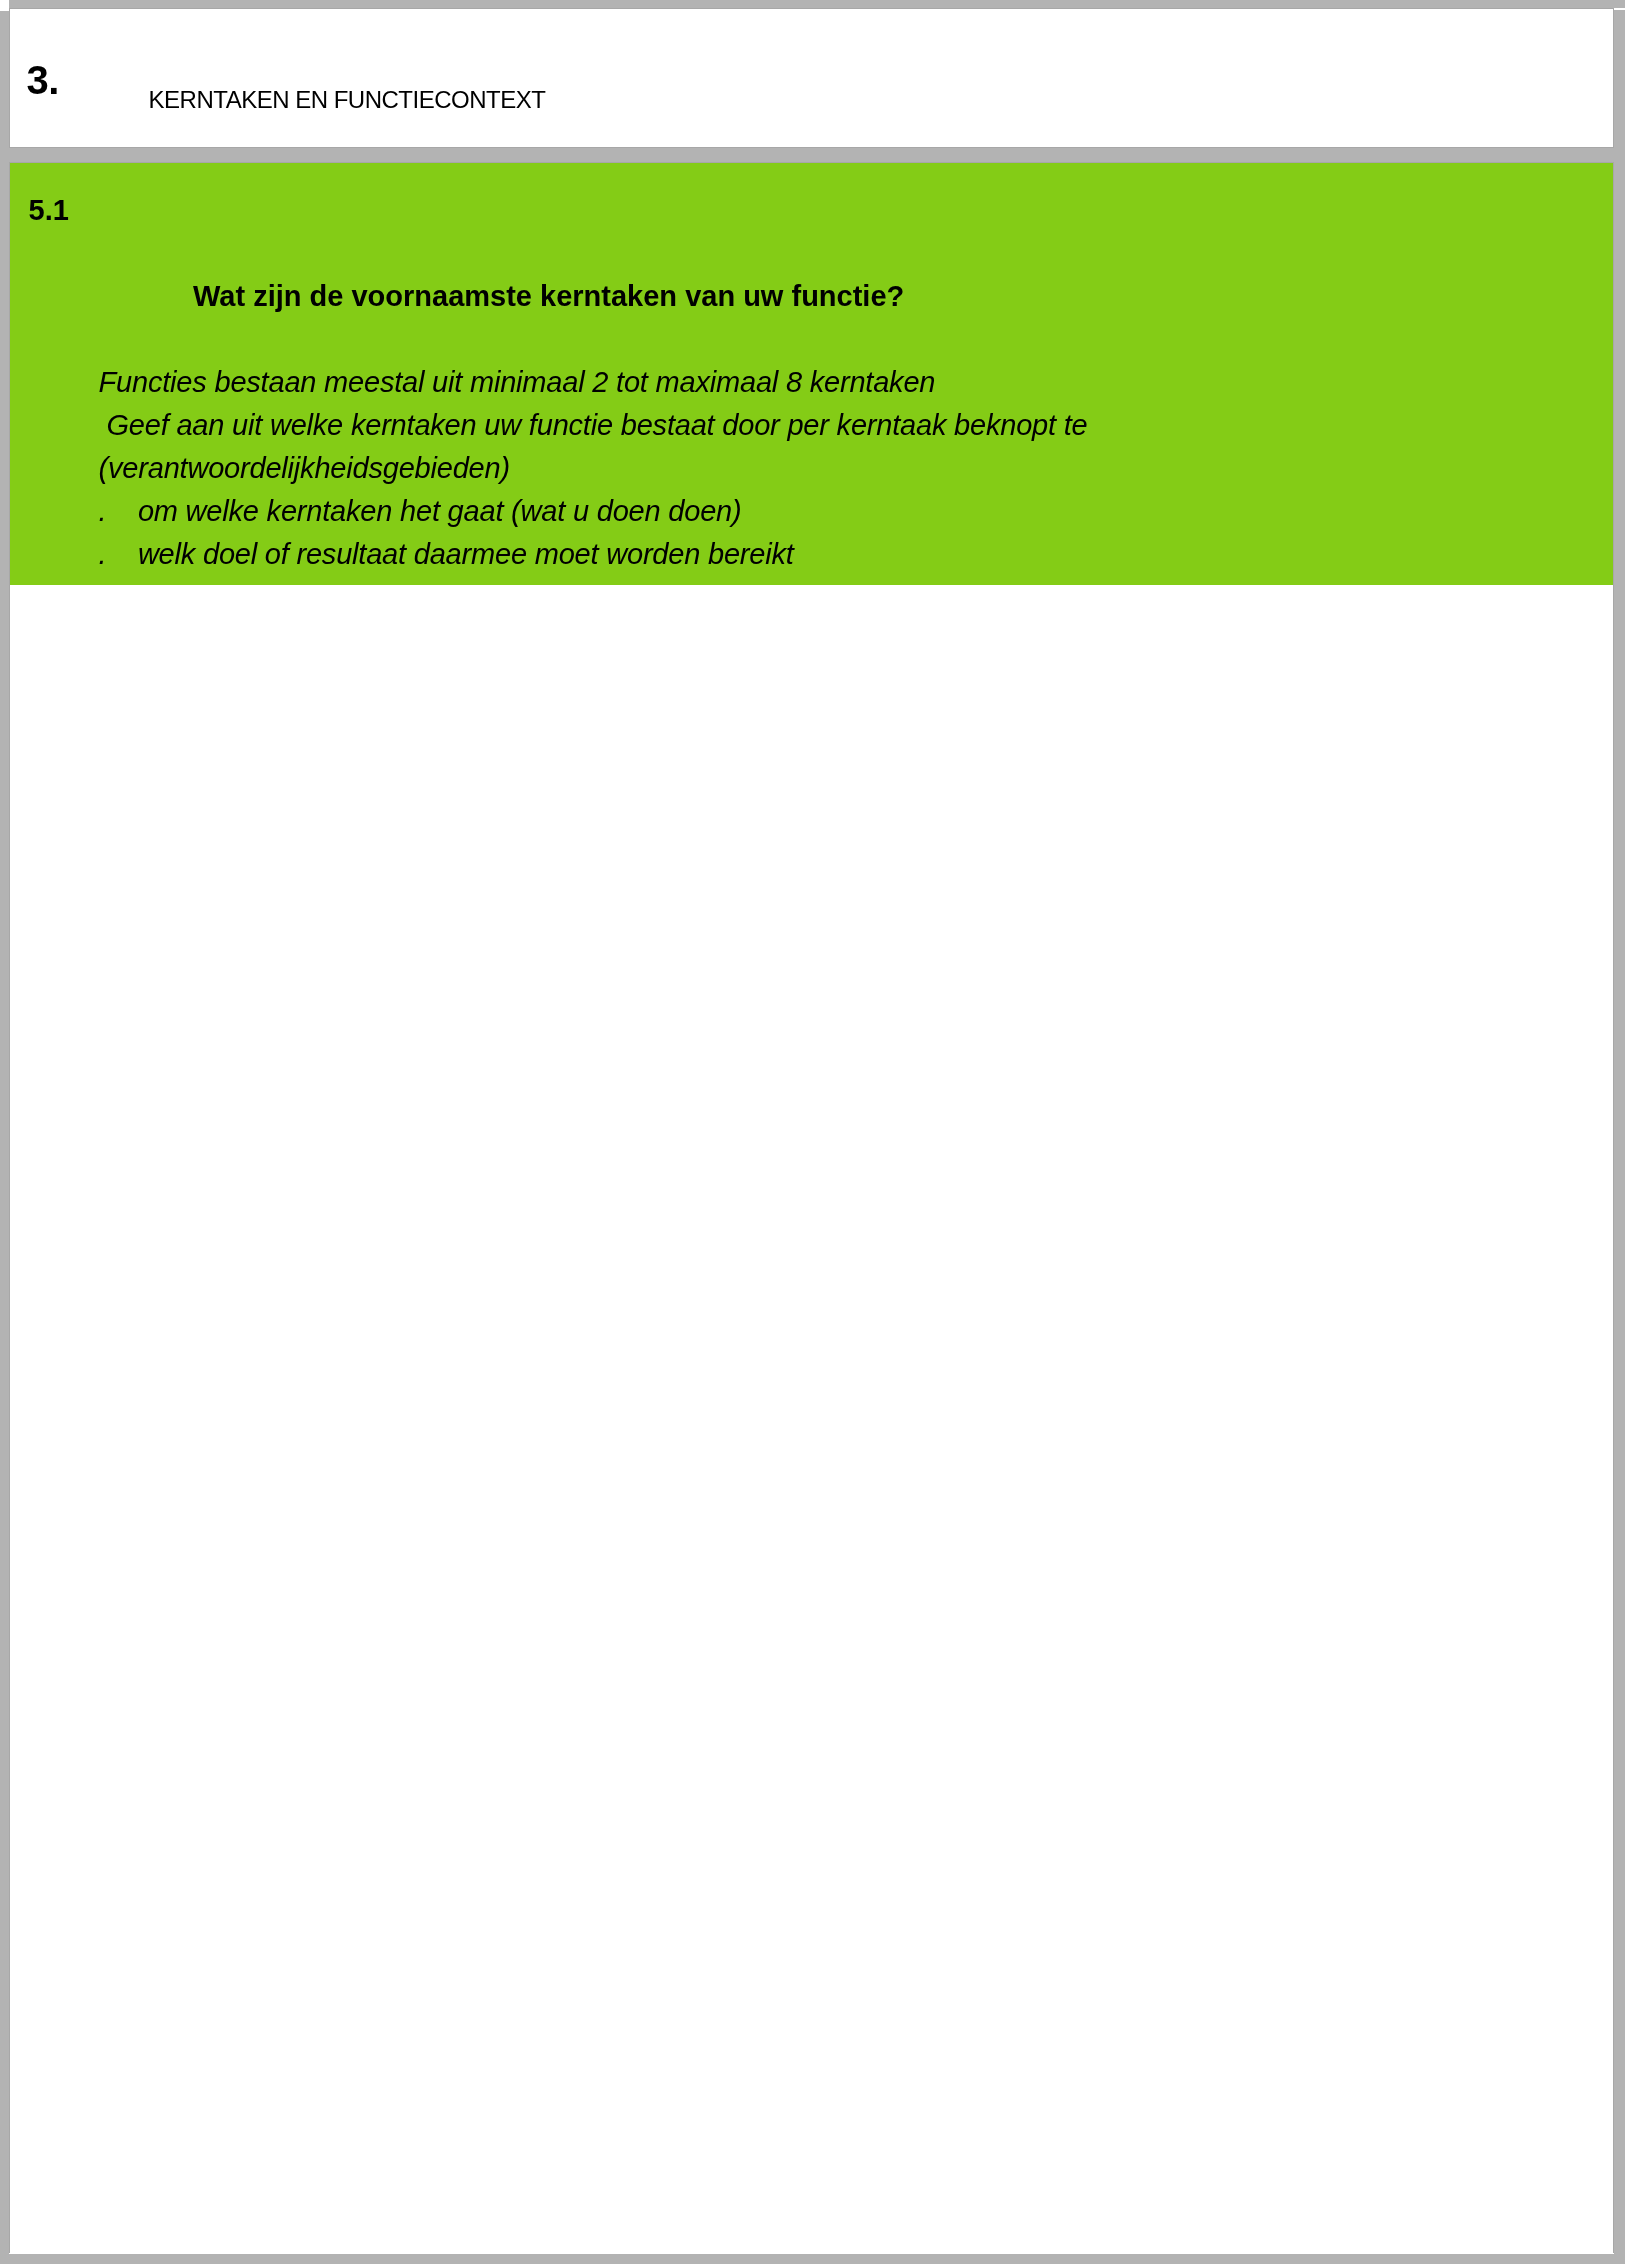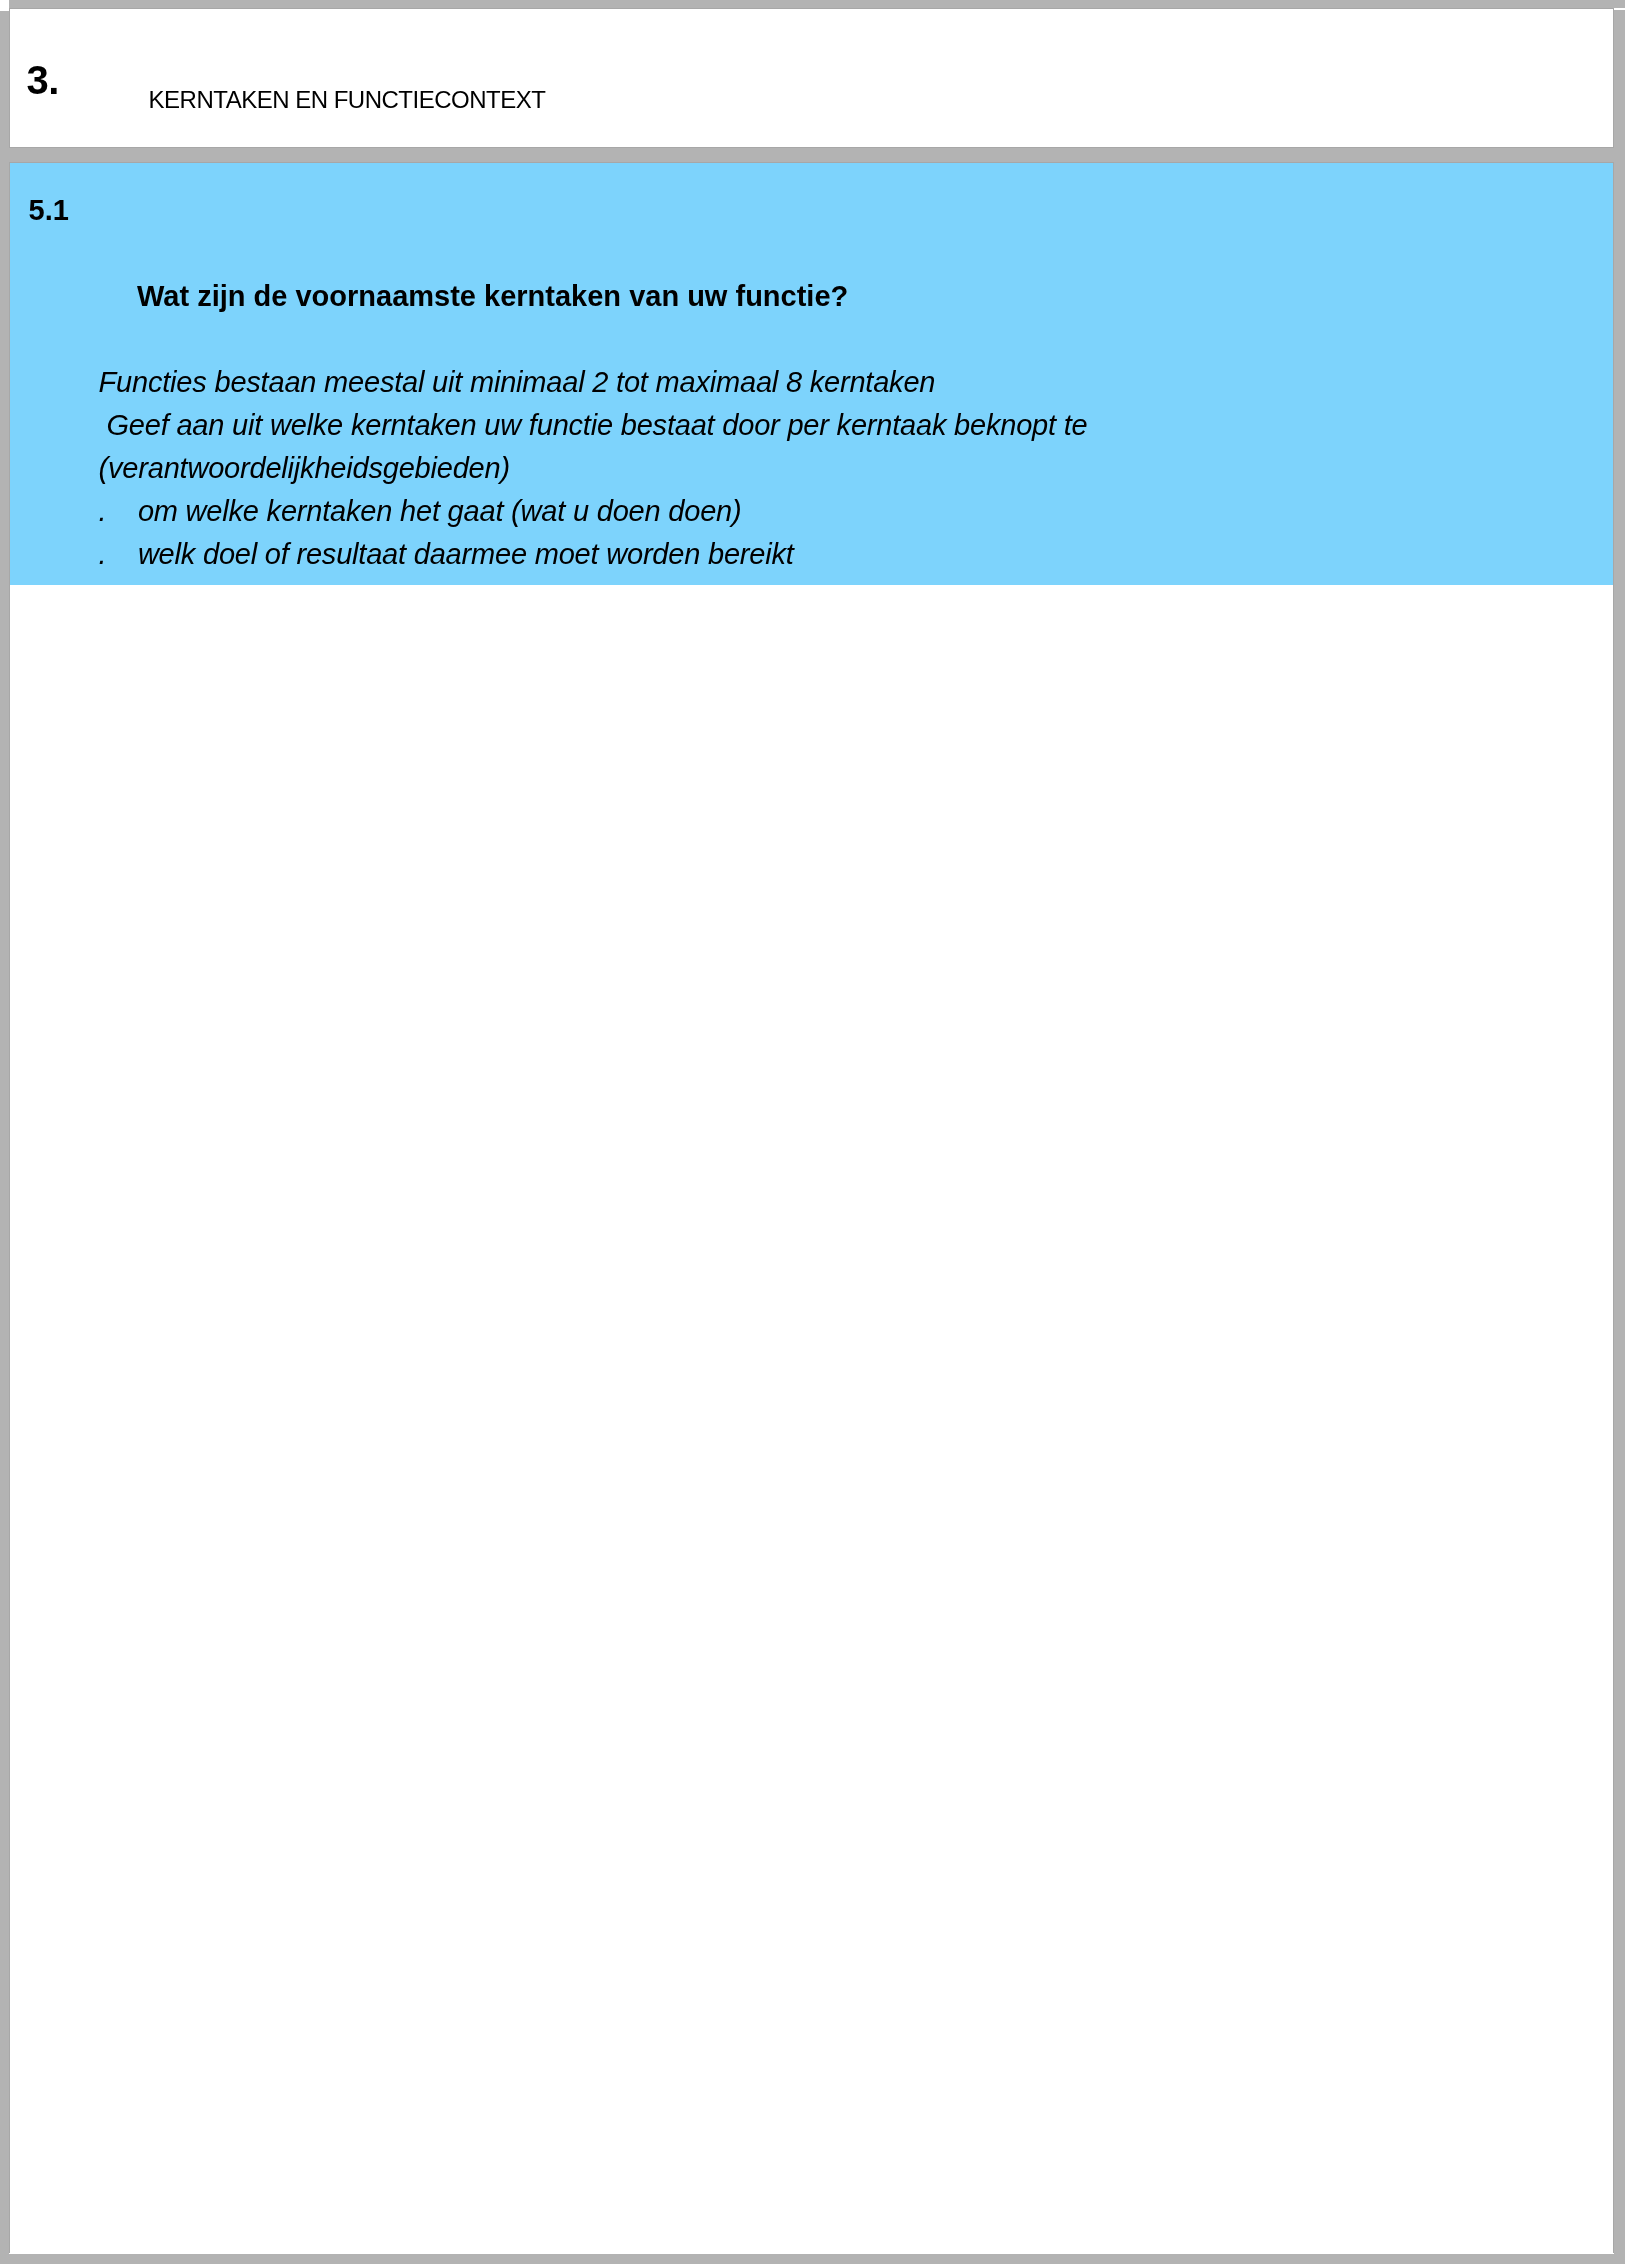--- a/index.html
+++ b/index.html
@@ -45,42 +45,42 @@
     font-weight: normal;
     letter-spacing: -0.5px;
     white-space: pre;
     margin-top: 28px;
   }
 
   .main-box {
     position: absolute;
     left: 8.6px; top: 162px;
     width: 1605px; height: 2091px;
-    background: #7dd3fc;
+    background: #84cc16;
     box-shadow: inset 0 0 0 1px #a7a7a7;
   }
   .content {
     position: absolute;
     left: 0; top: 27px;
     width: 1605px;
   }
   .line {
     position: relative;
     font-size: 29px;
     line-height: 43px;
     white-space: pre;
   }
   .q-number {
     position: absolute;
     left: 20px; top: 0;
     font-weight: bold;
   }
   .q-title {
     display: inline-block;
-    margin-left: 64px;
+    margin-left: 120px;
     font-weight: bold;
   }
   .instr {
     margin-left: 90px;
     font-style: italic;
     letter-spacing: -0.2px;
   }
   .answer-area {
     position: absolute;
     left: 1px; top: 423px;

